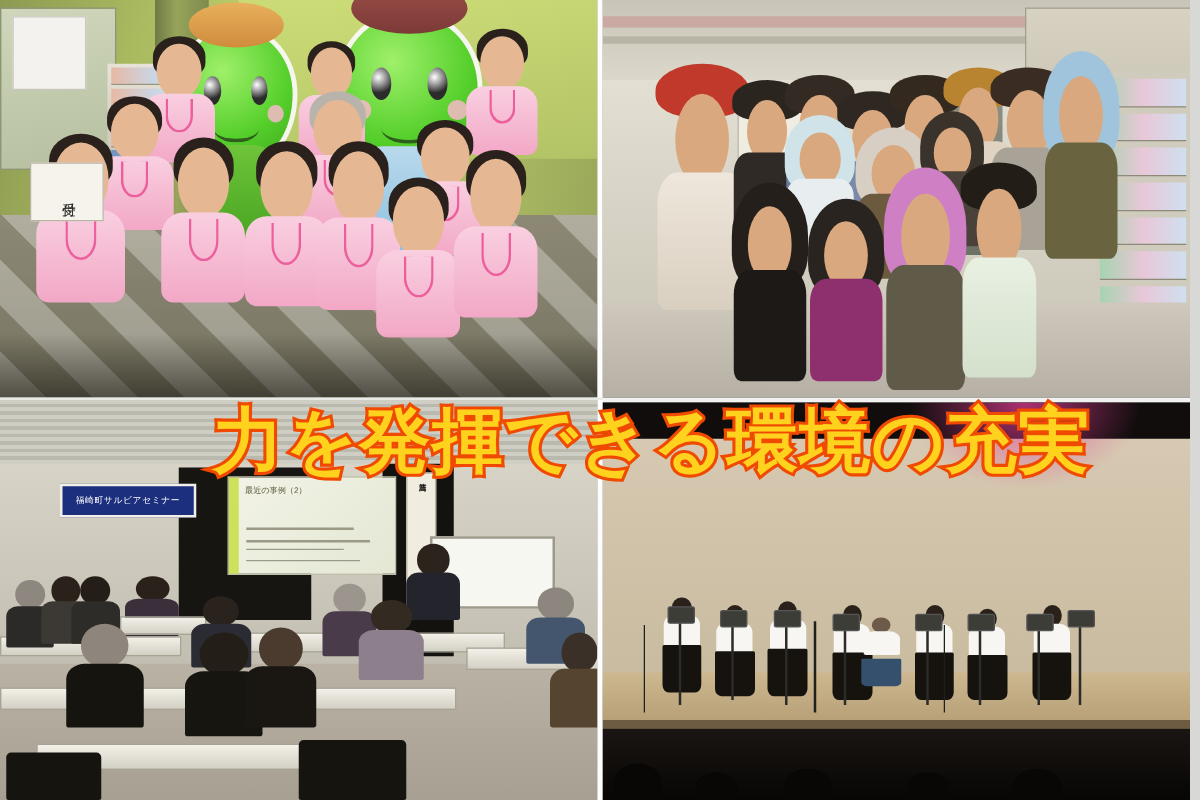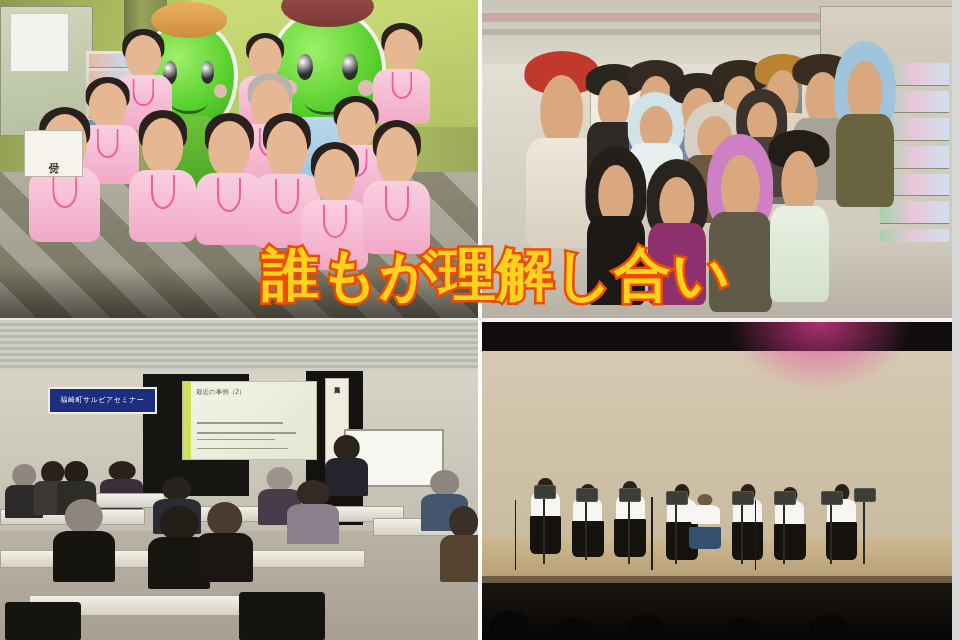--- a/index.html
+++ b/index.html
@@ -552,15 +552,15 @@
       <div class="head-silh" style="left:31%;width:8%;height:8%;"></div>
       <div class="head-silh" style="left:52%;width:7%;height:7%;"></div>
       <div class="head-silh" style="left:70%;width:8%;height:8%;"></div>
     </div>
   </div>
 
   <div class="gap-v"></div>
   <div class="gap-h"></div>
   <div class="edge-right"></div>
 
-  <div class="cap" id="cap-line1">誰もが理解し合い</div>
+  <div class="cap" id="cap-line2">力を発揮できる環境の充実</div>
 
 </div>
 
 </body></html>

